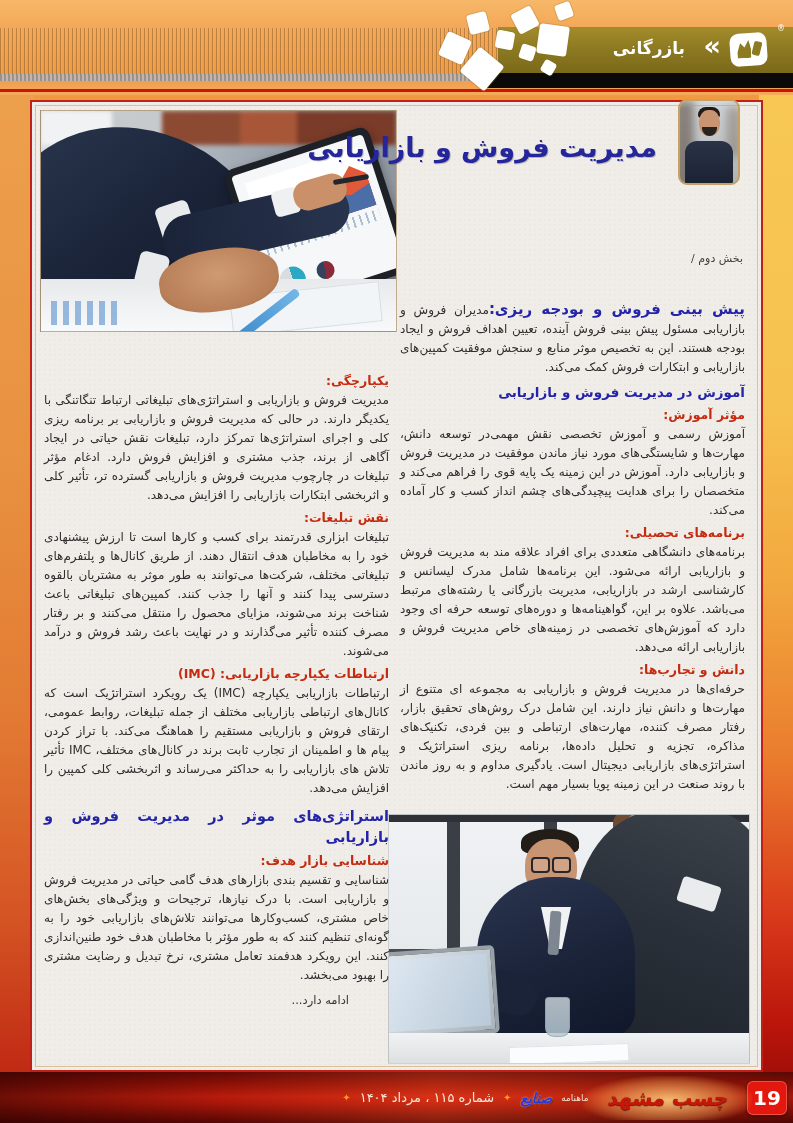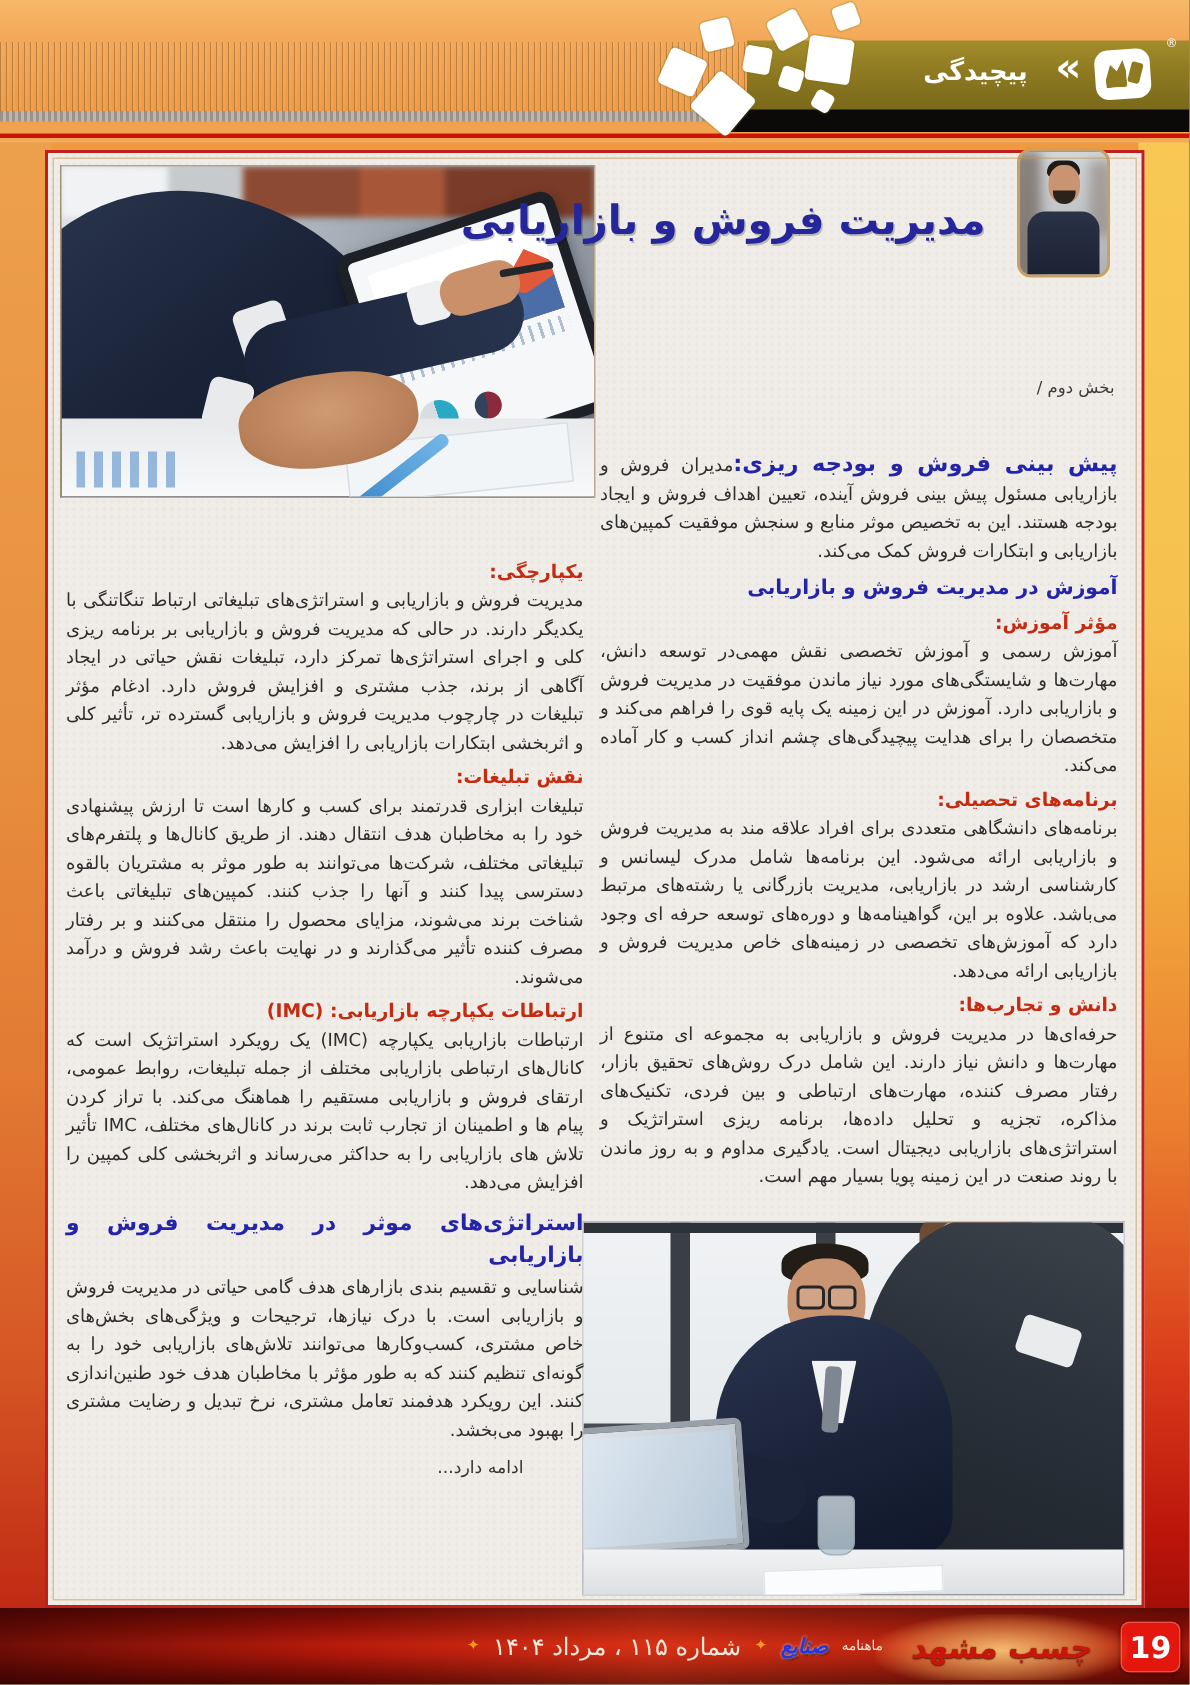--- a/index.html
+++ b/index.html
@@ -157,21 +157,21 @@
   .page-num { width:40px; height:34px; background:#e3170d; border-radius:6px; color:#fff; font-weight:bold; font-size:20px;
     display:flex; align-items:center; justify-content:center; box-shadow:inset 0 0 0 1px rgba(255,255,255,.25),0 1px 3px rgba(0,0,0,.5); }
   .brand-logo { position:relative; color:#c9150a; font-weight:bold; font-size:20px; transform:skewX(-6deg);
     text-shadow:0 1px 1px rgba(60,0,0,.7), 0 0 1px #7a4b00; padding:2px 10px; }
   .brand-logo::before { content:""; position:absolute; inset:-8px -14px;
     background:radial-gradient(ellipse at 50% 55%, rgba(255,215,130,.85) 0%, rgba(255,180,90,.35) 55%, transparent 75%); z-index:-1; }
   .mag-label { color:#f3e6d6; font-size:9px; }
   .mag-name { color:#2a35d6; font-weight:bold; font-style:italic; font-size:14px;
     text-shadow:0 0 2px rgba(255,255,255,.75), 1px 1px 1px rgba(0,0,0,.5); }
   .diamond { color:#ff9b1f; font-size:10px; }
-  .issue { color:#f5e9d8; font-size:16px; }
+  .issue { color:#f5e9d8; font-size:13px; }
 </style>
 </head>
 <body>
 
 <div class="page">
 
   <div class="bg-left"></div>
   <div class="bg-right"></div>
 
   <div class="header">
@@ -183,21 +183,21 @@
       <span class="sq" style="left:4px;top:34px;width:26px;height:26px;transform:rotate(24deg)"></span>
       <span class="sq" style="left:30px;top:12px;width:20px;height:20px;transform:rotate(-14deg)"></span>
       <span class="sq" style="left:28px;top:52px;width:32px;height:32px;transform:rotate(40deg)"></span>
       <span class="sq" style="left:58px;top:30px;width:18px;height:18px;transform:rotate(10deg)"></span>
       <span class="sq" style="left:76px;top:8px;width:22px;height:22px;transform:rotate(-28deg)"></span>
       <span class="sq" style="left:82px;top:44px;width:15px;height:15px;transform:rotate(18deg)"></span>
       <span class="sq" style="left:100px;top:24px;width:30px;height:30px;transform:rotate(8deg)"></span>
       <span class="sq" style="left:118px;top:2px;width:16px;height:16px;transform:rotate(-20deg)"></span>
       <span class="sq" style="left:104px;top:60px;width:13px;height:13px;transform:rotate(30deg)"></span>
     </div>
-    <span class="band-label">پیچیدگی</span>
+    <span class="band-label">بازرگانی</span>
     <span class="chevrons">«</span>
     <div class="brand-icon"></div>
     <span class="reg-mark">®</span>
     <div class="red-line"></div>
   </div>
 
   <div class="content-box">
     <div class="inner-frame"></div>
 
     <div class="photo-top">
@@ -249,20 +249,21 @@
     </div>
 
     <div class="col left-col">
       <h4 class="h-red">یکپارچگی:</h4>
       <p class="para">مدیریت فروش و بازاریابی و استراتژی‌های تبلیغاتی ارتباط تنگاتنگی با یکدیگر دارند. در حالی که مدیریت فروش و بازاریابی بر برنامه ریزی کلی و اجرای استراتژی‌ها تمرکز دارد، تبلیغات نقش حیاتی در ایجاد آگاهی از برند، جذب مشتری و افزایش فروش دارد. ادغام مؤثر تبلیغات در چارچوب مدیریت فروش و بازاریابی گسترده تر، تأثیر کلی و اثربخشی ابتکارات بازاریابی را افزایش می‌دهد.</p>
       <h4 class="h-red">نقش تبلیغات:</h4>
       <p class="para">تبلیغات ابزاری قدرتمند برای کسب و کارها است تا ارزش پیشنهادی خود را به مخاطبان هدف انتقال دهند. از طریق کانال‌ها و پلتفرم‌های تبلیغاتی مختلف، شرکت‌ها می‌توانند به طور موثر به مشتریان بالقوه دسترسی پیدا کنند و آنها را جذب کنند. کمپین‌های تبلیغاتی باعث شناخت برند می‌شوند، مزایای محصول را منتقل می‌کنند و بر رفتار مصرف کننده تأثیر می‌گذارند و در نهایت باعث رشد فروش و درآمد می‌شوند.</p>
       <h4 class="h-red">ارتباطات یکپارچه بازاریابی: (IMC)</h4>
       <p class="para">ارتباطات بازاریابی یکپارچه (IMC) یک رویکرد استراتژیک است که کانال‌های ارتباطی بازاریابی مختلف از جمله تبلیغات، روابط عمومی، ارتقای فروش و بازاریابی مستقیم را هماهنگ می‌کند. با تراز کردن پیام ها و اطمینان از تجارب ثابت برند در کانال‌های مختلف، IMC تأثیر تلاش های بازاریابی را به حداکثر می‌رساند و اثربخشی کلی کمپین را افزایش می‌دهد.</p>
       <h3 class="h-blue-lg">استراتژی‌های موثر در مدیریت فروش و بازاریابی</h3>
+      <h4 class="h-red">شناسایی بازار هدف:</h4>
       <p class="para">شناسایی و تقسیم بندی بازارهای هدف گامی حیاتی در مدیریت فروش و بازاریابی است. با درک نیازها، ترجیحات و ویژگی‌های بخش‌های خاص مشتری، کسب‌وکارها می‌توانند تلاش‌های بازاریابی خود را به گونه‌ای تنظیم کنند که به طور مؤثر با مخاطبان هدف خود طنین‌اندازی کنند. این رویکرد هدفمند تعامل مشتری، نرخ تبدیل و رضایت مشتری را بهبود می‌بخشد.</p>
       <div class="continued">ادامه دارد...</div>
     </div>
 
     <div class="photo-bottom">
       <div class="p2 p2-f1"></div>
       <div class="p2 p2-f2"></div>
       <div class="p2 p2-ftop"></div>
       <div class="p2 p2-sill"></div>
       <div class="p2 p2-hair2"></div>

